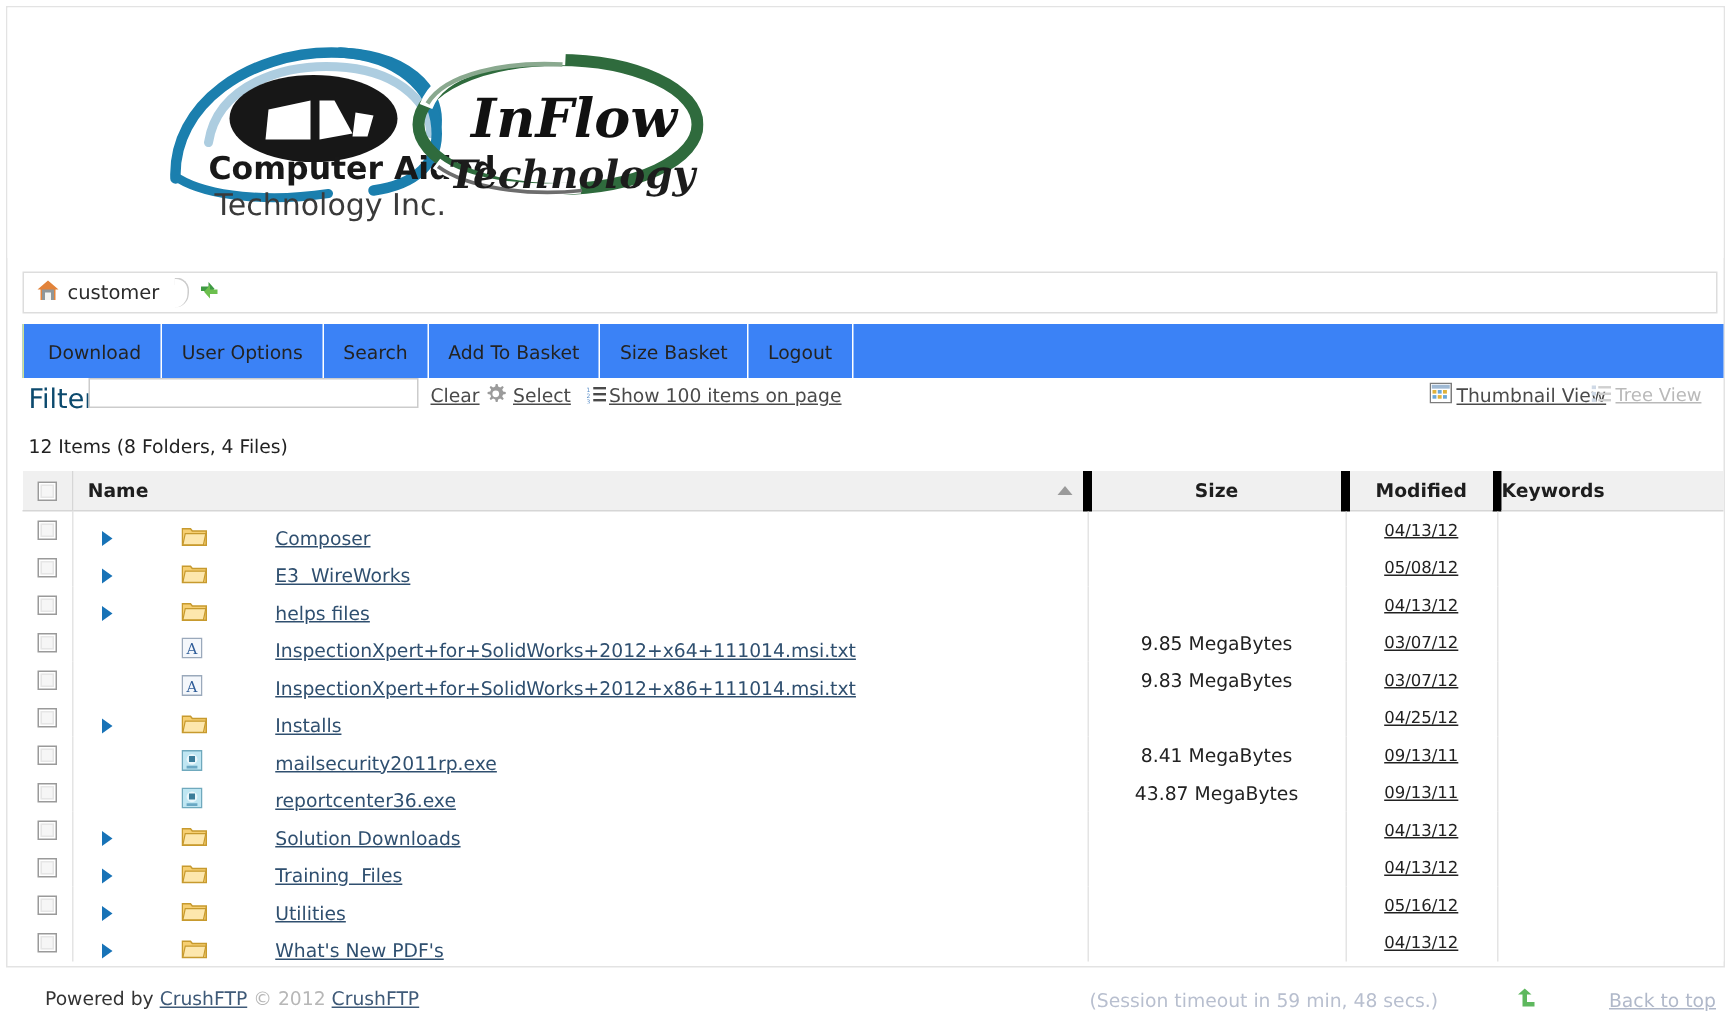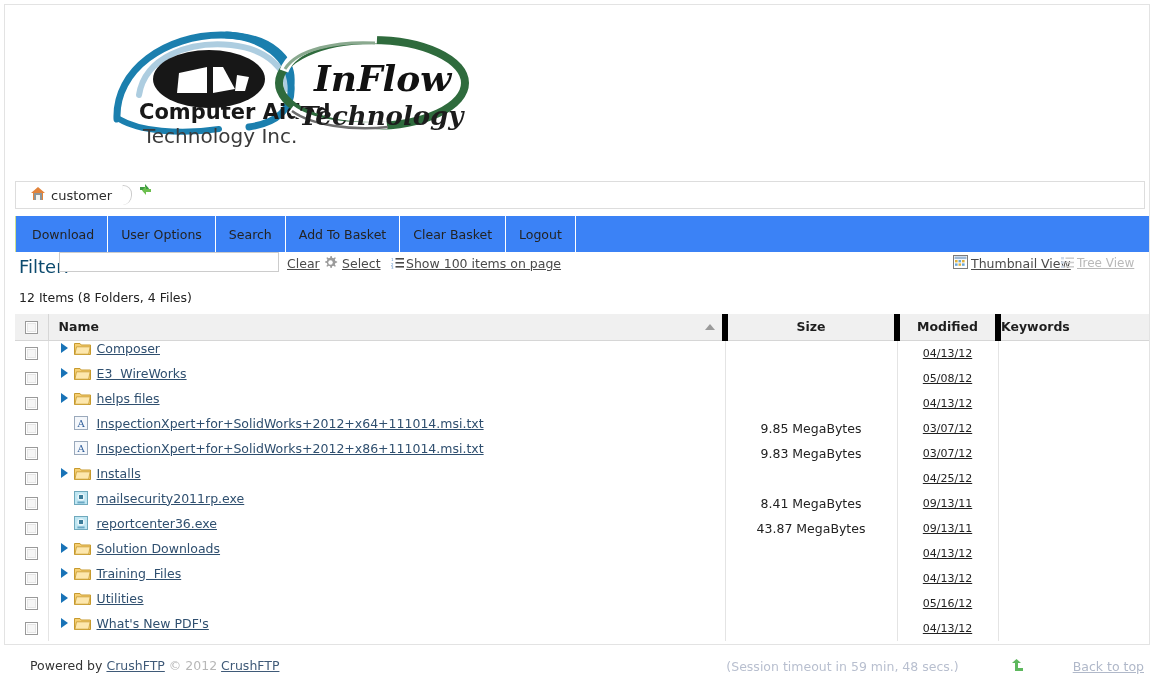--- a/index.html
+++ b/index.html
@@ -37,22 +37,22 @@
   }
 
   
   #crumb-bar {
     position: absolute;
     left: 10px; top: 176px;
     width: 1130px; height: 28px;
     border: 1px solid #dddddd;
     background: #ffffff;
     display: flex;
-    align-items: flex-start;
-    padding-left: 14px;
+    align-items: center;
+    padding-left: 8px;
   }
   .crumb-seg {
     display: flex;
     align-items: center;
     height: 26px;
   }
   .crumb-label {
     font-size: 13px;
     color: #2b2b2b;
     margin-left: 5px;
@@ -198,23 +198,24 @@
   #file-table tbody td.td-kw { border-right: none; }
   #file-table tbody tr { background: #ffffff; }
 
   td.td-chk { text-align: center; }
   td.td-name { padding-left: 0; }
   td.td-size { text-align: center; color: #222; font-size: 12.5px; }
   td.td-mod  { text-align: center; color: #222; font-size: 11px; text-decoration: underline; }
 
   .namecell {
     display: flex;
-    align-items: flex-start;
+    align-items: flex-end;
     height: 25px;
-    padding-left: 8px;
+    padding-left: 15px;
+    gap: 40px;
   }
   .expander {
     width: 14px; height: 14px;
     position: relative;
     flex: 0 0 14px;
     margin-right: 3px;
     cursor: pointer;
   }
   .expander.has::after {
     content: "";
@@ -326,21 +327,21 @@
         <path d="M13,10 L8,10 L8,13 L4,8.5 L8,4 L8,7 L13,7 Z" fill="#6cbf4e"></path>
       </svg>
     </span>
   </div>
 
   <div id="toolbar">
     <div class="tb-btn">Download</div>
     <div class="tb-btn">User Options</div>
     <div class="tb-btn">Search</div>
     <div class="tb-btn">Add To Basket</div>
-    <div class="tb-btn">Clear Basket</div>
+    <div class="tb-btn">Size Basket</div>
     <div class="tb-btn">Logout</div>
   </div>
 
   <div id="filter-row">
     <span id="filter-label">Filter:</span>
     <input id="filter-input" type="text" value="" placeholder="" style="">
     <span id="clear-link" class="lnk">Clear</span>
 
     <span id="gear-icon-wrap" style="cursor:pointer;">
       <svg width="15" height="15" viewBox="0 0 16 16">

